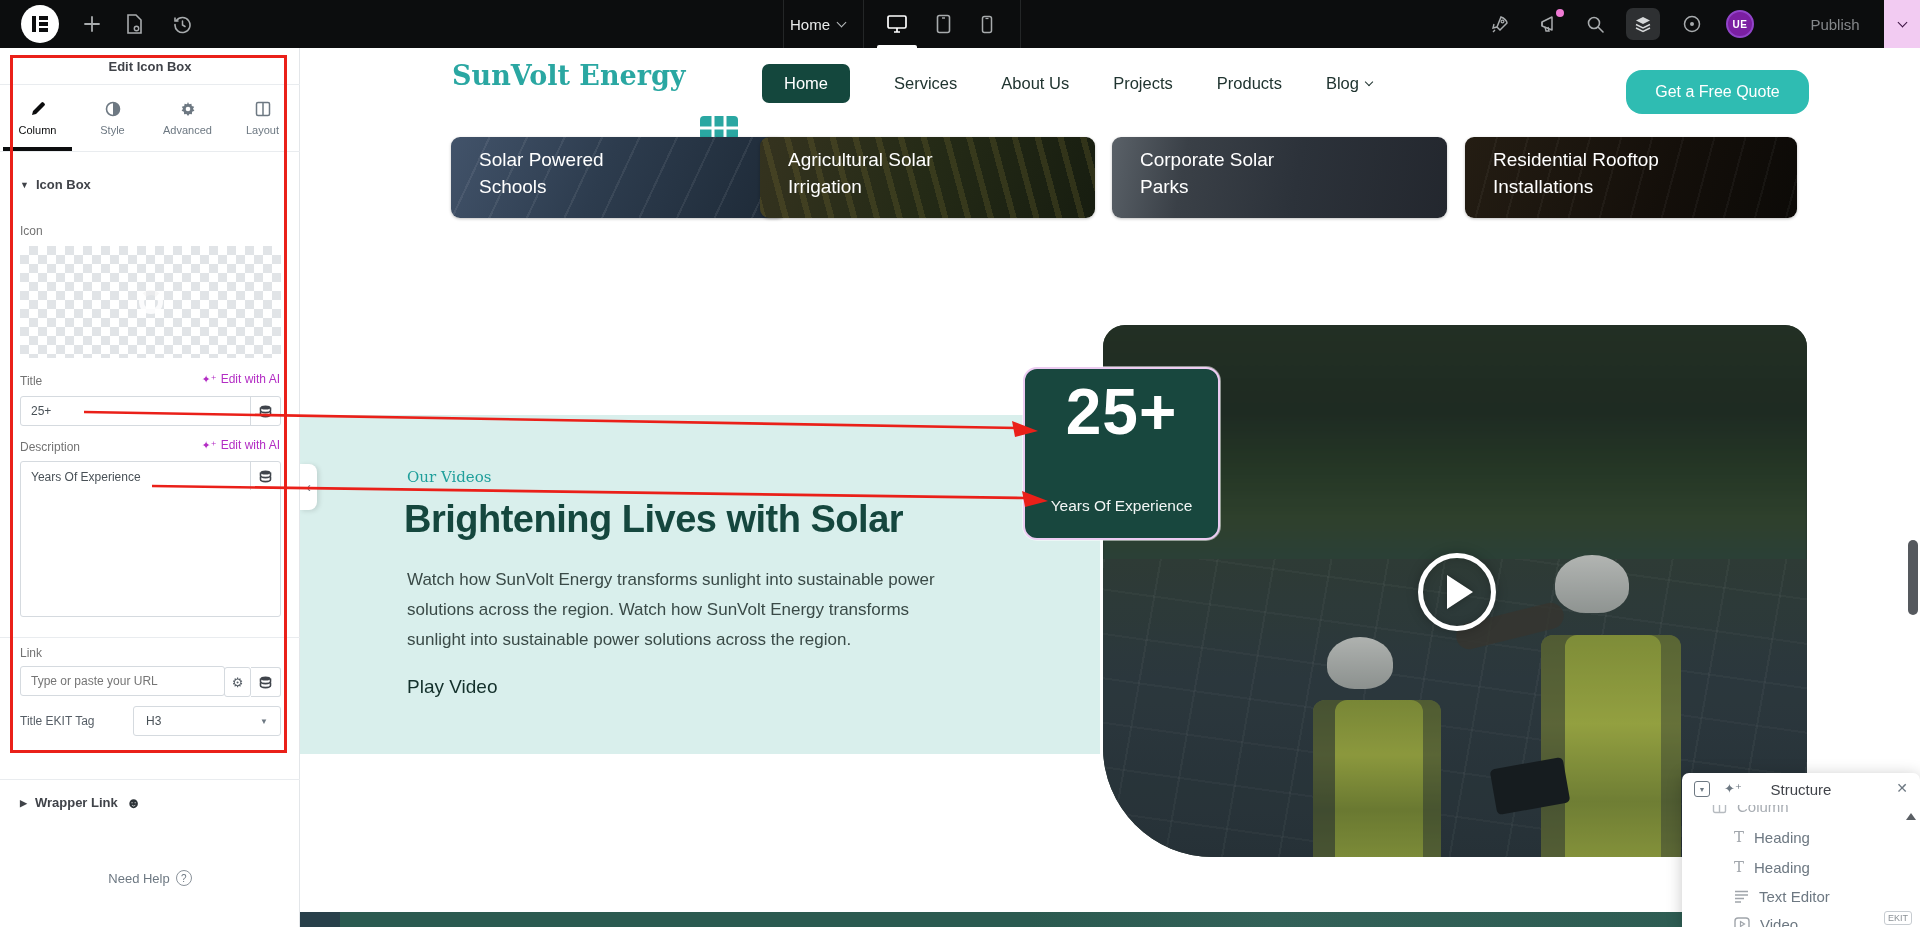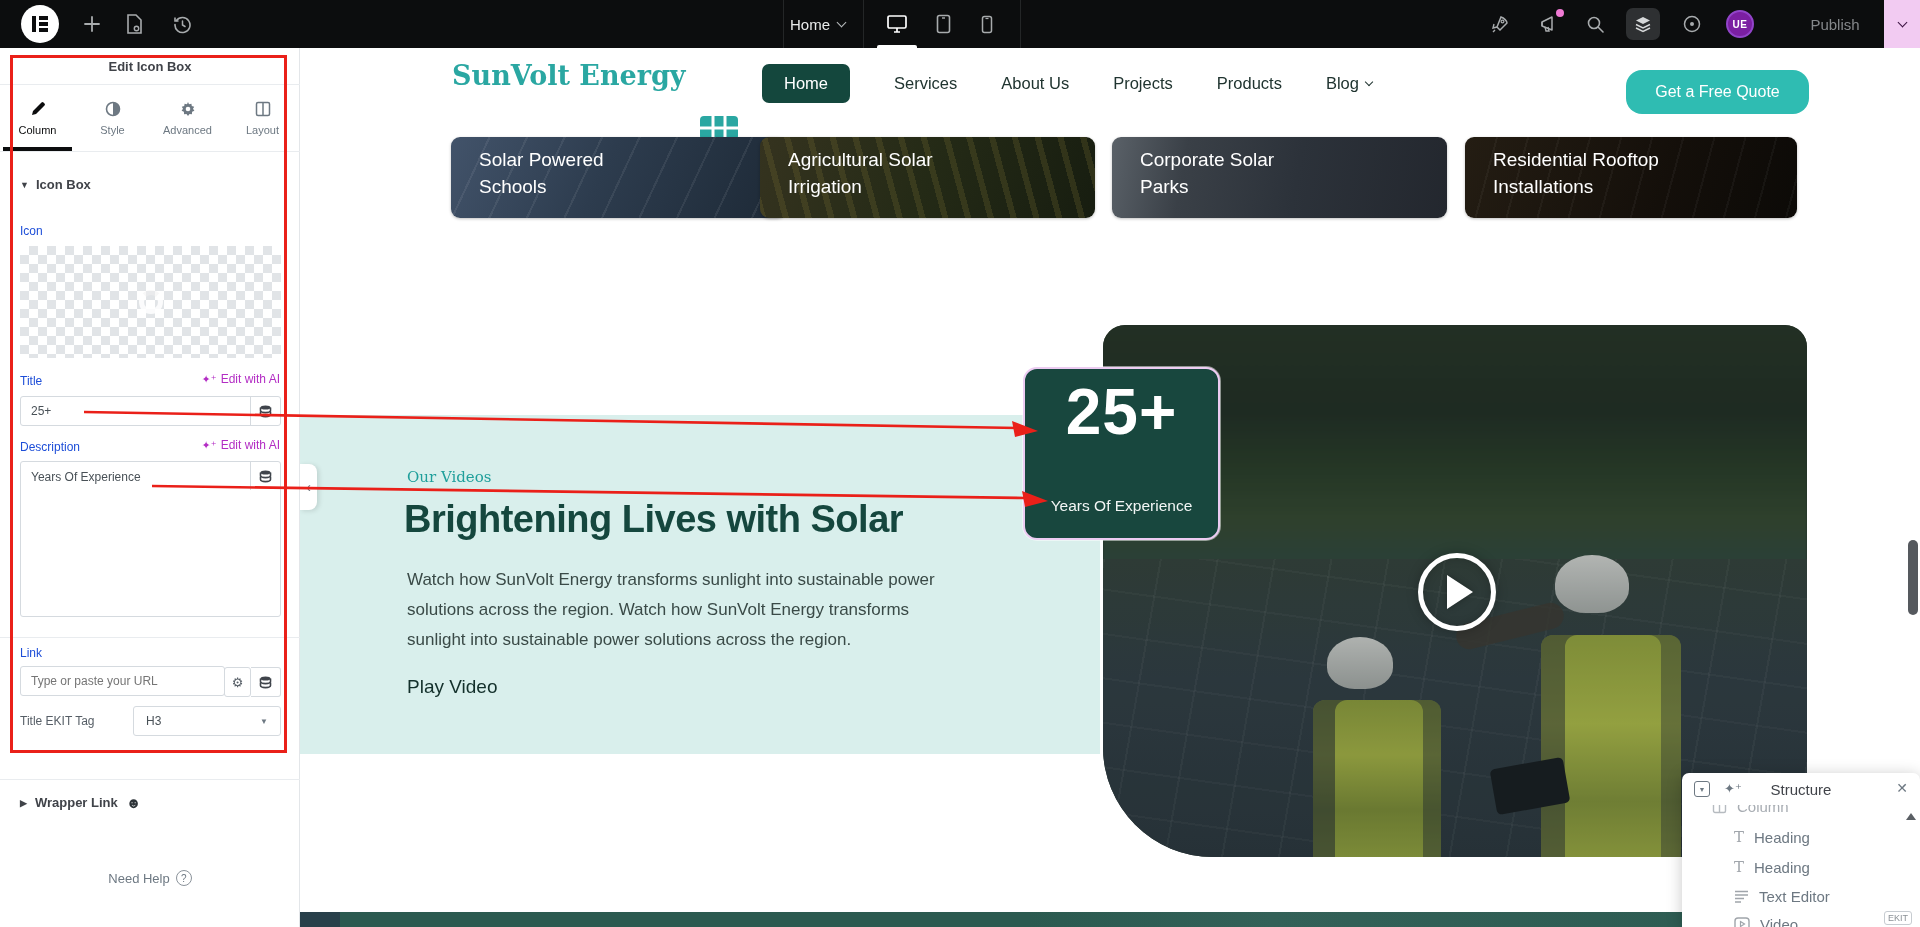--- a/index.html
+++ b/index.html
@@ -25,21 +25,21 @@
   
   .panel{left:0;top:48px;width:300px;height:879px;background:#fff;border-right:1px solid #e3e6e9;z-index:10;}
   .panel-header{position:absolute;left:0;top:0;width:300px;height:37px;border-bottom:1px solid #e9ecef;display:flex;align-items:center;justify-content:center;font-size:13px;font-weight:bold;color:#404349;}
   .tabs{position:absolute;left:0;top:37px;width:300px;height:67px;border-bottom:1px solid #e9ecef;display:flex;}
   .tab{flex:1;display:flex;flex-direction:column;align-items:center;justify-content:center;gap:7px;color:#6d7882;font-size:11px;position:relative;}
   .tab .t-ic{height:17px;display:flex;align-items:center;}
   .tab.active{color:#0c0d0e;}
   .tab.active:after{content:"";position:absolute;left:3px;right:3px;bottom:0;height:4px;background:#0c0d0e;}
   .sec-head{position:absolute;left:20px;font-size:13px;font-weight:bold;color:#404349;display:flex;align-items:center;gap:7px;}
   .caret-down{font-size:9px;color:#404349;}
-  .ctrl-label{position:absolute;font-size:12px;color:#1d4ed8;}
+  .ctrl-label{position:absolute;font-size:12px;color:#737373;}
   .checkerboard{position:absolute;left:20px;top:198px;width:261px;height:112px;border-radius:3px;
     background-image:linear-gradient(45deg,#e1e4e7 25%,transparent 25%,transparent 75%,#e1e4e7 75%),linear-gradient(45deg,#e1e4e7 25%,transparent 25%,transparent 75%,#e1e4e7 75%);
     background-size:18px 18px;background-position:0 0,9px 9px;background-color:#fff;}
   .cb-glyph{position:absolute;left:50%;top:50%;width:24px;height:24px;margin:-12px 0 0 -12px;border:5px solid rgba(255,255,255,.85);border-top-color:rgba(240,240,242,.5);border-radius:50%;}
   .ai-link{position:absolute;right:19px;font-size:12px;color:#b32dc4;display:flex;align-items:center;gap:4px;cursor:pointer;}
   .sparkle{font-size:11px;}
   .inp{position:absolute;left:20px;width:261px;height:30px;border:1px solid #d5dadf;border-radius:3px;background:#fff;font-size:12px;color:#495157;padding:0 10px;}
   .inp-seg{position:absolute;width:30px;height:28px;border-left:1px solid #d5dadf;display:flex;align-items:center;justify-content:center;color:#3f444b;}
   .dyn-ic svg{display:block;}
   .textarea{position:absolute;left:20px;top:413px;width:261px;height:156px;border:1px solid #d5dadf;border-radius:3px;background:#fff;font-size:12px;color:#495157;padding:8px 10px;resize:none;font-family:"Liberation Sans",sans-serif;}

